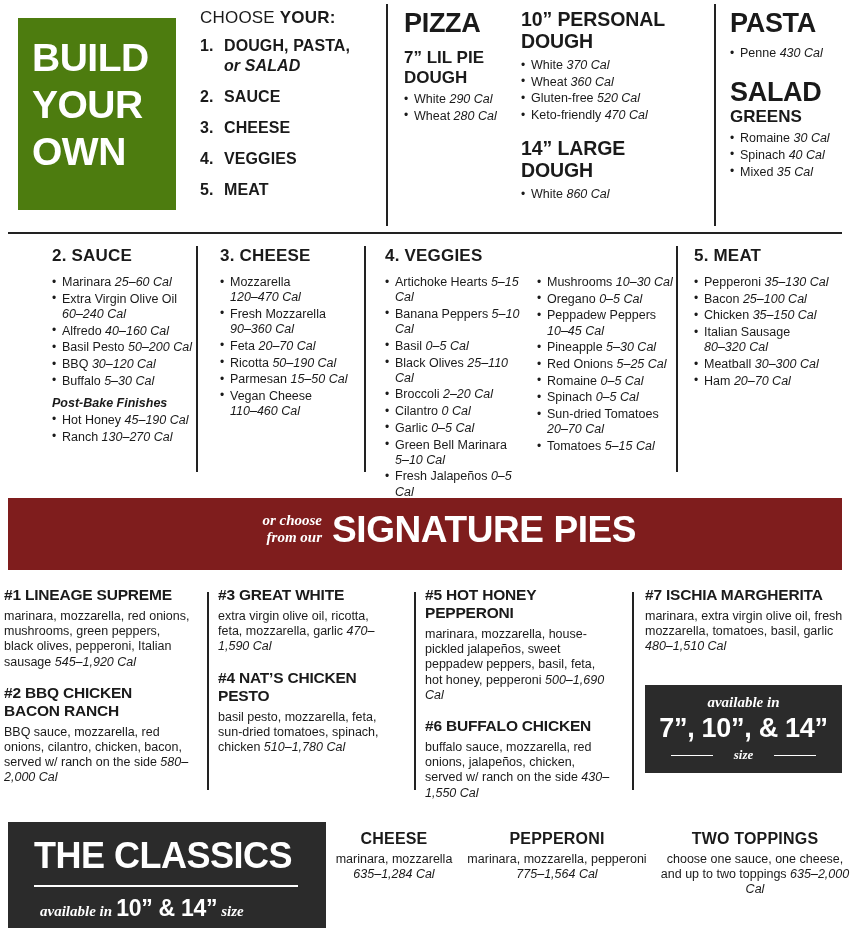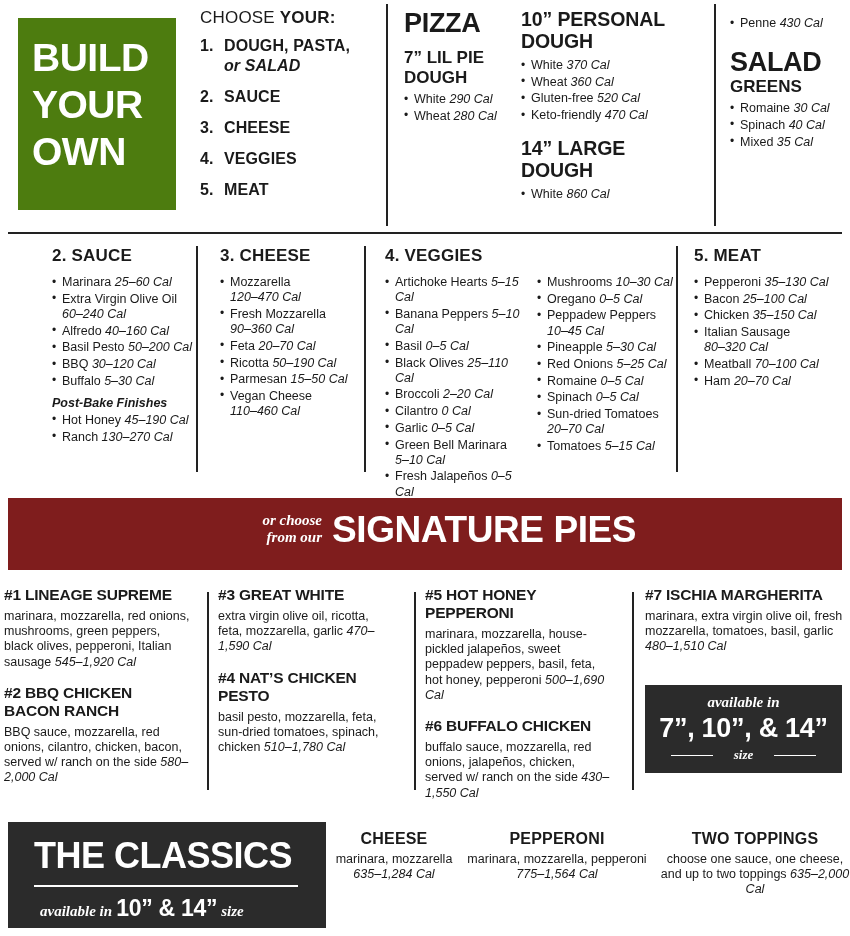--- a/index.html
+++ b/index.html
@@ -398,20 +398,21 @@
         <li><span>Gluten-free </span><span class="cal">520 Cal</span></li>
         <li><span>Keto-friendly </span><span class="cal">470 Cal</span></li>
       </ul>
       <div class="big2" style="margin-top:14px;">14” LARGE DOUGH</div>
       <ul class="items" style="margin-top:6px;">
         <li><span>White </span><span class="cal">860 Cal</span></li>
       </ul>
     </div>
 
     <div class="col-pasta">
+      <div class="big">PASTA</div>
       <ul class="items" style="margin-top:8px;">
         <li><span>Penne </span><span class="cal">430 Cal</span></li>
       </ul>
       <div class="salad">SALAD</div>
       <div class="greens">GREENS</div>
       <ul class="items">
         <li><span>Romaine </span><span class="cal">30 Cal</span></li>
         <li><span>Spinach </span><span class="cal">40 Cal</span></li>
         <li><span>Mixed </span><span class="cal">35 Cal</span></li>
       </ul>
@@ -487,21 +488,21 @@
       </div>
     </div>
 
     <div class="colbox c-meat">
       <div class="sec-h">5. MEAT</div>
       <ul class="items">
         <li><span>Pepperoni </span><span class="cal">35–130 Cal</span></li>
         <li><span>Bacon </span><span class="cal">25–100 Cal</span></li>
         <li><span>Chicken </span><span class="cal">35–150 Cal</span></li>
         <li><span>Italian Sausage </span><span class="cal sub">80–320 Cal</span></li>
-        <li><span>Meatball </span><span class="cal">70–100 Cal</span></li>
+        <li><span>Meatball </span><span class="cal">30–300 Cal</span></li>
         <li><span>Ham </span><span class="cal">20–70 Cal</span></li>
       </ul>
     </div>
   </div>
 
   <div class="sig-band">
     <div class="or">
       <div>or choose</div>
       <div>from our</div>
     </div>

